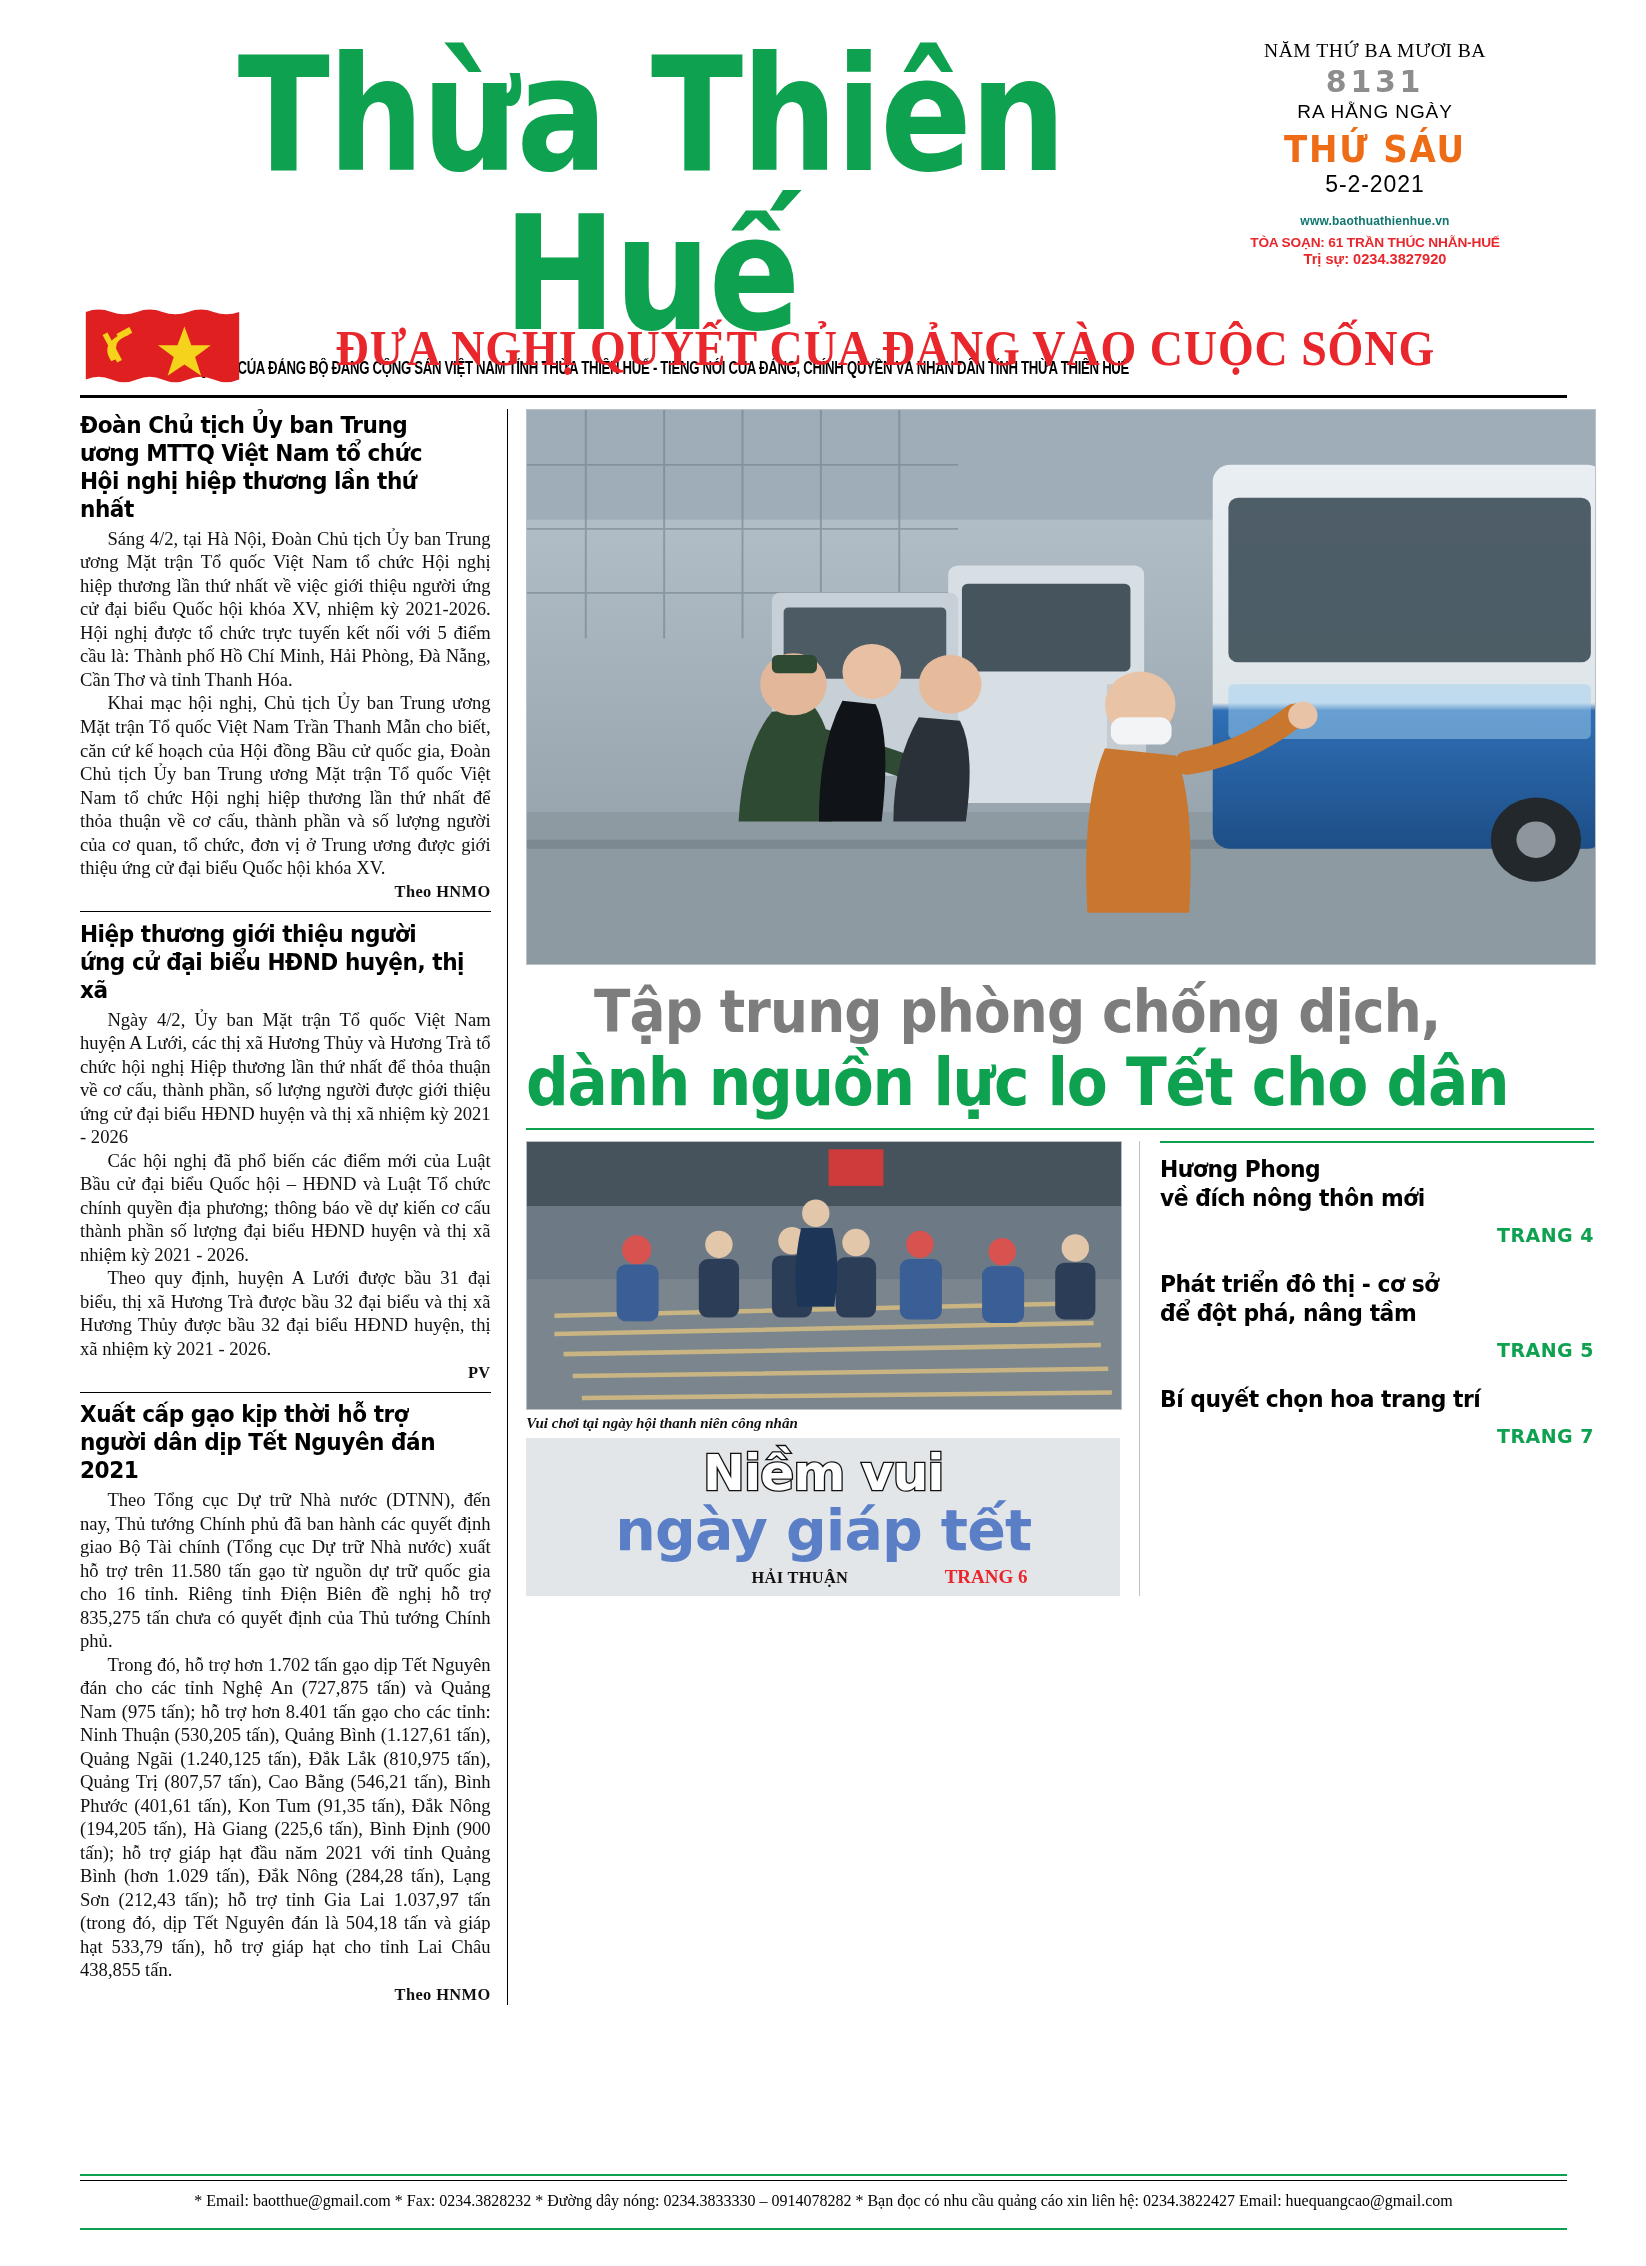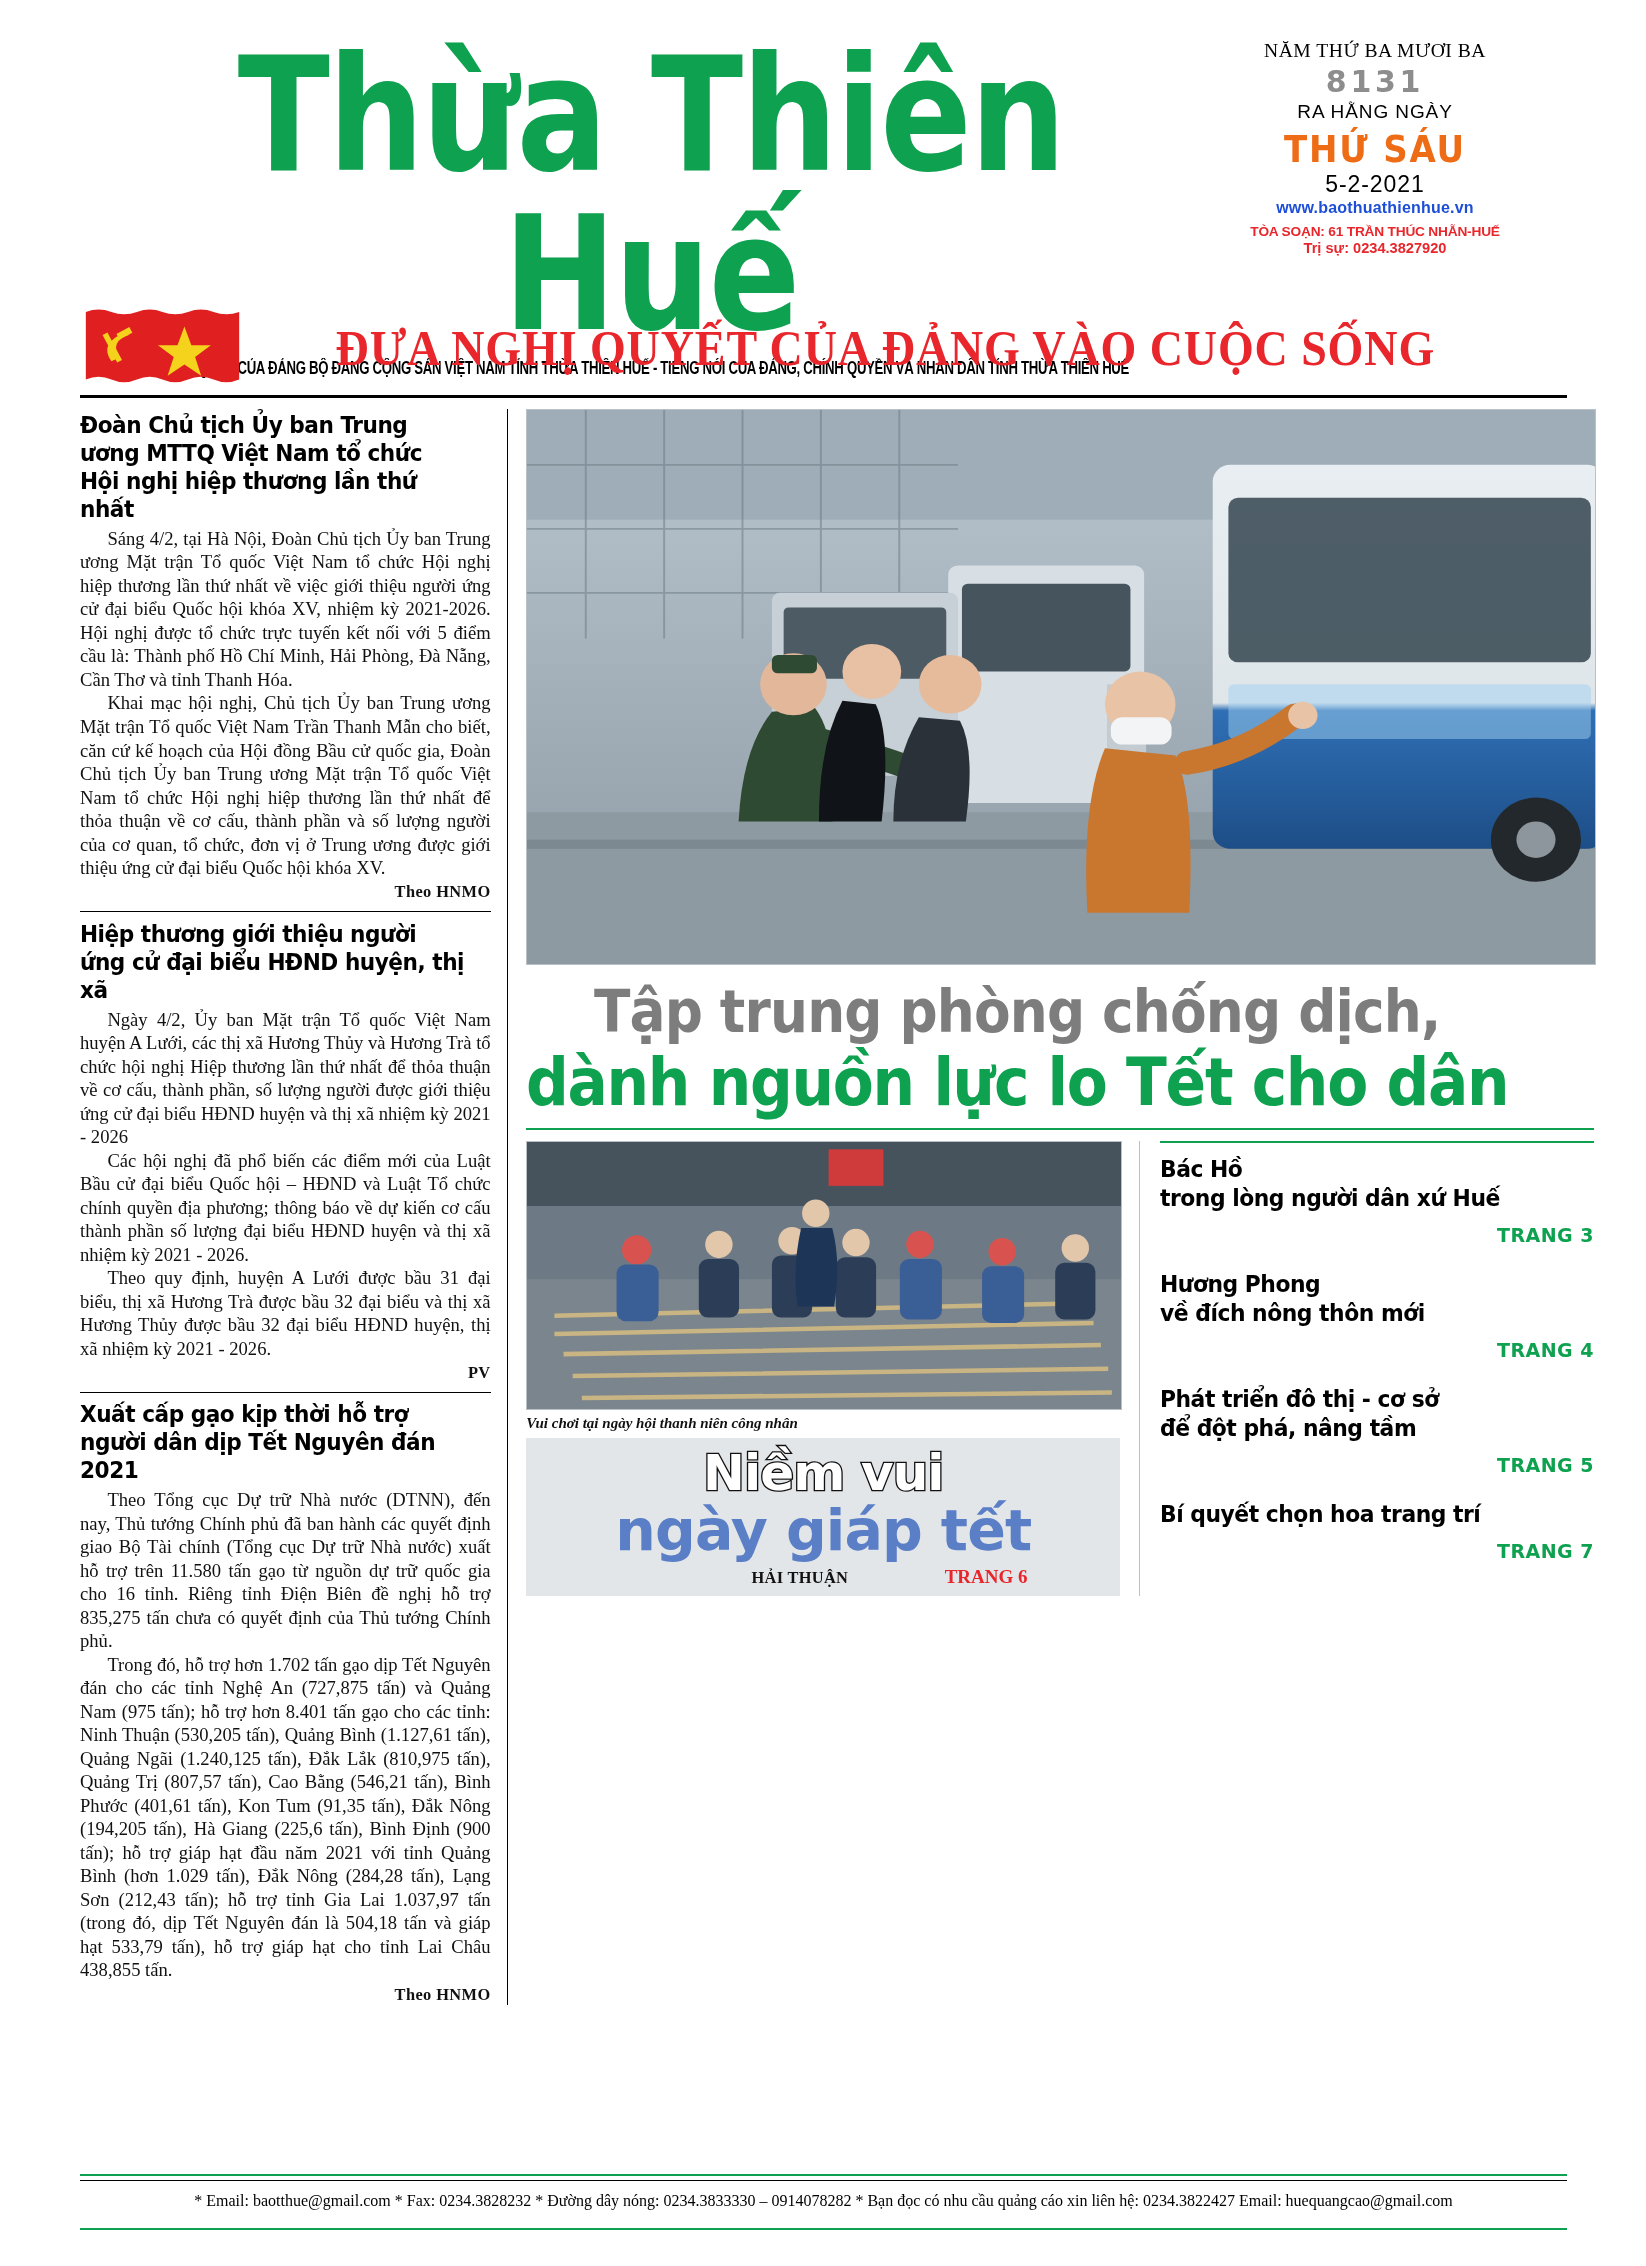--- a/index.html
+++ b/index.html
@@ -46,21 +46,21 @@
     font-family:"DejaVu Sans", sans-serif; font-weight:bold;
     font-size:30px; color:#8d8d8d; letter-spacing:3.7px; margin-top:1.8px;
   }
   .mr-daily { font-family:"Liberation Sans", sans-serif; font-size:19px; letter-spacing:0.9px; margin-top:2.7px; color:#000; }
   .mr-weekday {
     font-family:"DejaVu Sans", sans-serif; font-weight:bold;
     font-size:34px; color:#ef6c16; letter-spacing:1.8px; margin-top:3.7px;
     transform:scaleY(1.08); transform-origin:center top;
   }
   .mr-date { font-family:"Liberation Sans", sans-serif; font-size:23px; letter-spacing:0.9px; margin-top:3.7px; color:#000; }
-  .mr-web { font-family:"Liberation Sans", sans-serif; font-weight:bold; font-size:16px; margin-top:1px; color:#1d4ed8; letter-spacing:0.2px;}
+  .mr-web { font-family:"Liberation Sans", sans-serif; font-weight:bold; font-size:12px; margin-top:16px; color:#0f766e; letter-spacing:0.2px;}
   .mr-addr { font-family:"Liberation Sans", sans-serif; font-weight:bold; font-size:13.7px; color:#e8262b; margin-top:7.3px; letter-spacing:-0.2px; }
   .mr-phone { font-family:"Liberation Sans", sans-serif; font-weight:bold; font-size:14.6px; color:#e8262b; margin-top:0.9px; }
 
   
   .slogan-bar {
     position:relative; height:84px; margin-top:3.7px;
     display:flex; align-items:center;
   }
   .flags { width:157px; height:79px; position:relative; flex:0 0 auto; margin-left:3.7px;}
   .slogan {
@@ -373,25 +373,20 @@
             <div class="promo-credit">
               <span class="author">HẢI THUẬN</span>
               <span class="page">TRANG 6</span>
             </div>
           </div>
         </div>
 
         <div class="lower-right">
           <div class="teaser-rule"></div>
 
-          <div class="teaser">
-            <div class="t">Bác Hồ</div>
-            <div class="t">trong lòng người dân xứ Huế</div>
-            <div class="pg">TRANG 3</div>
-          </div>
 
           <div class="teaser">
             <div class="t">Hương Phong</div>
             <div class="t">về đích nông thôn mới</div>
             <div class="pg">TRANG 4</div>
           </div>
 
           <div class="teaser">
             <div class="t">Phát triển đô thị - cơ sở</div>
             <div class="t">để đột phá, nâng tầm</div>

